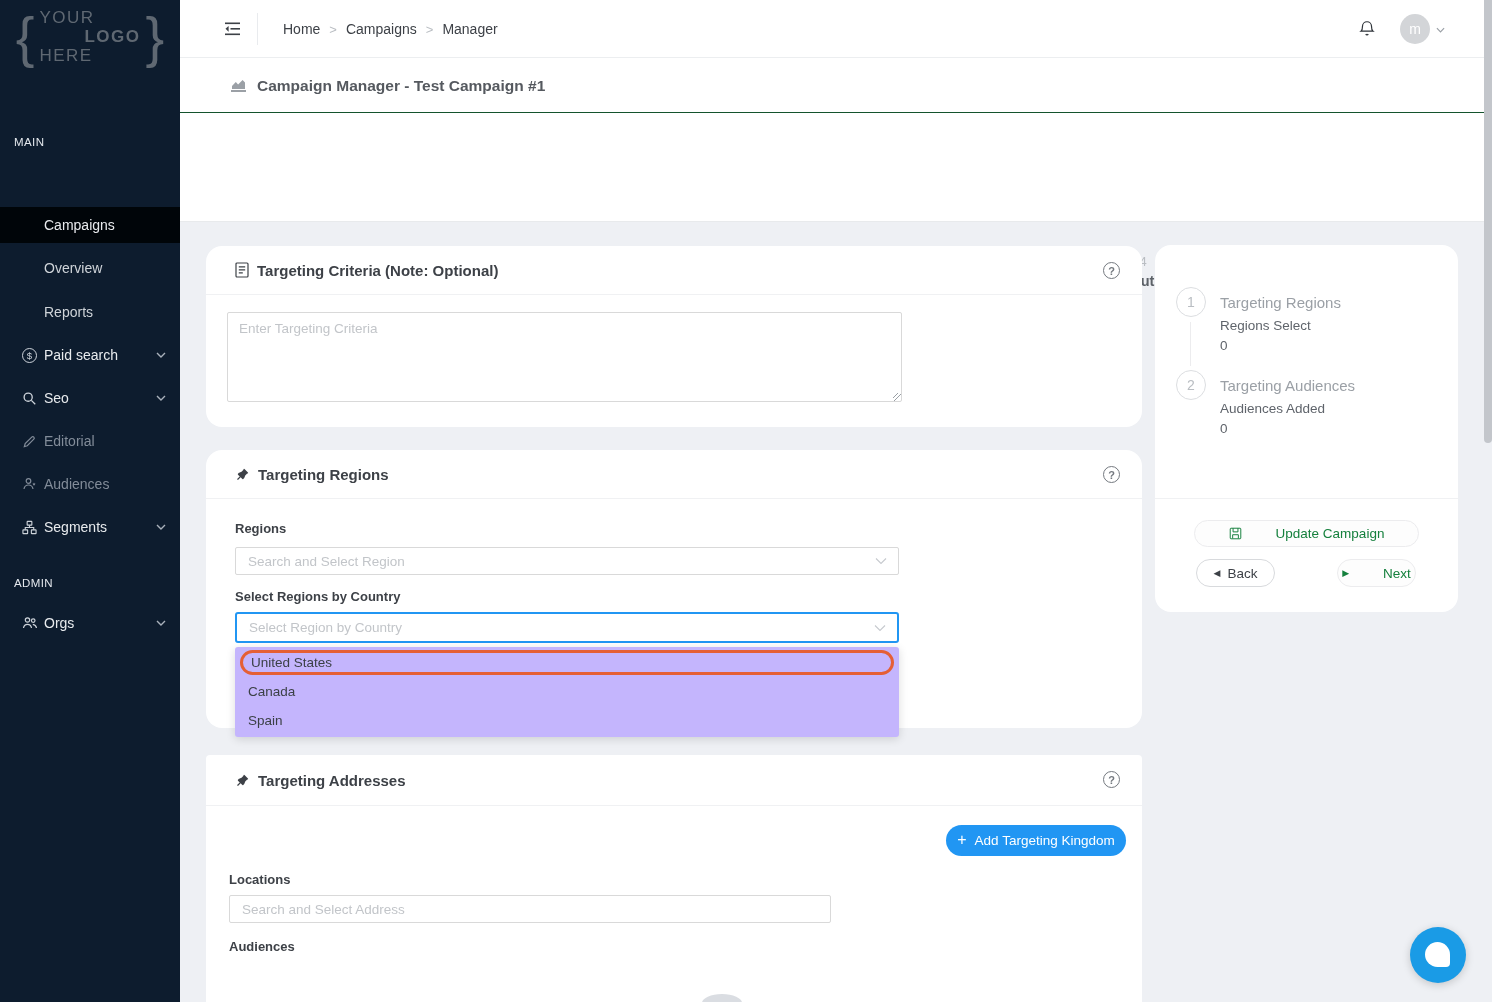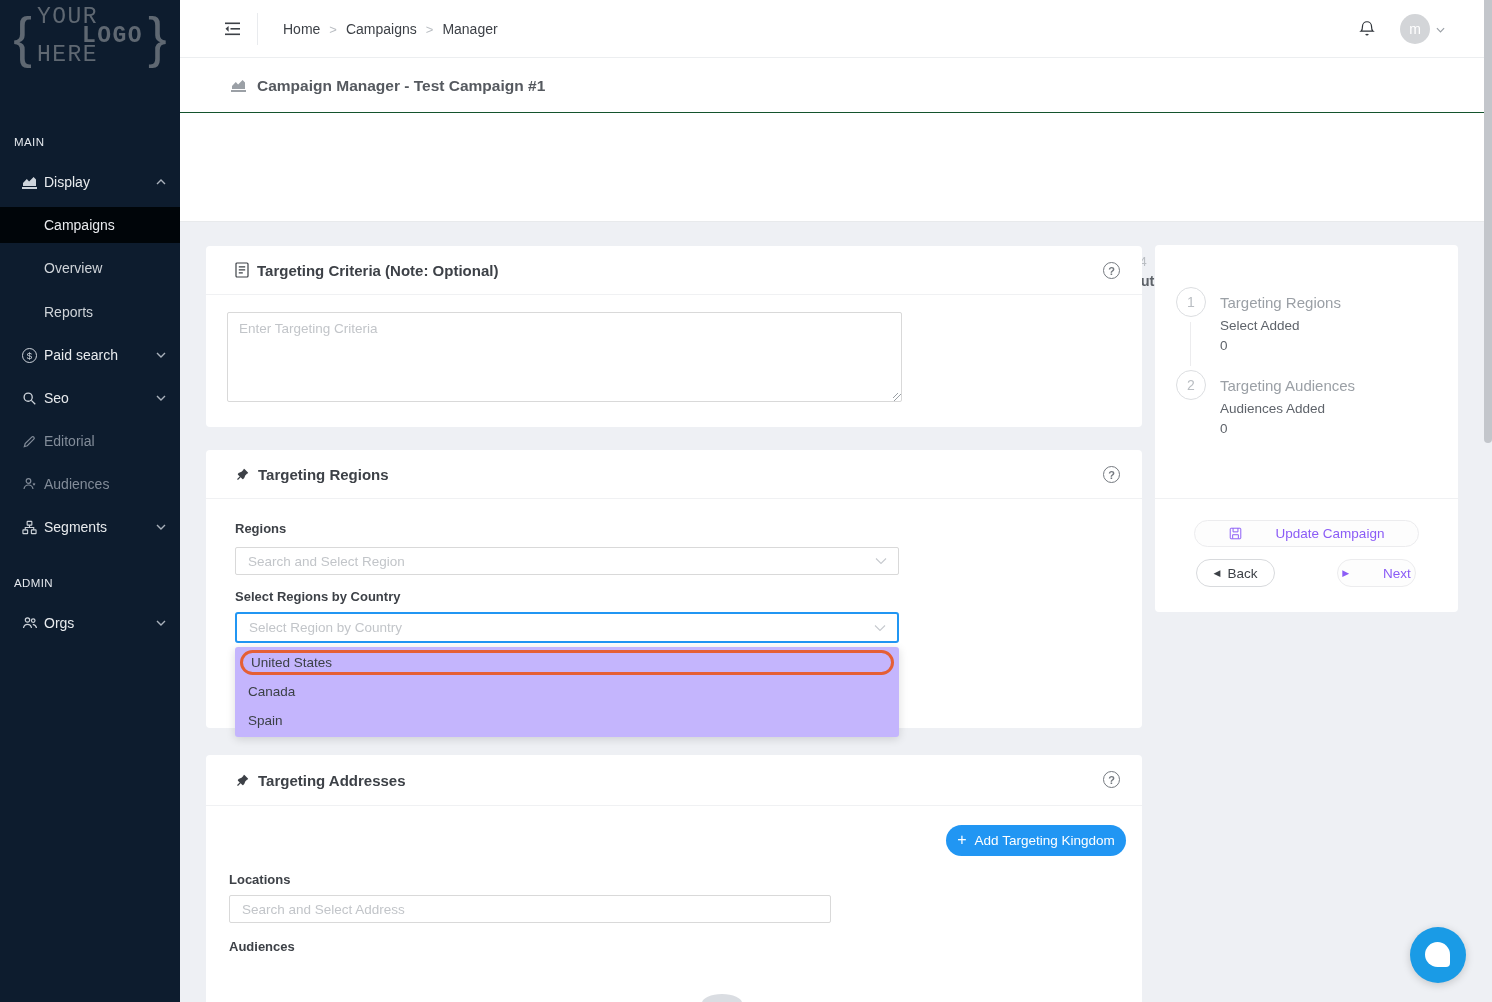--- a/index.html
+++ b/index.html
@@ -3,21 +3,21 @@
 <meta charset="utf-8">
 <style>
   * { box-sizing: border-box; }
   body { margin:0; background:#eef0f4; font-family:"Liberation Sans", sans-serif; }
   .app { position:relative; width:1492px; height:1002px; overflow:hidden; background:#eef0f4; }
 
   
   .sidebar { position:absolute; left:0; top:0; width:180px; height:1002px; background:#0d1c2e; }
   .logo { position:absolute; top:8px; left:0; width:180px; display:flex; justify-content:center; align-items:center; gap:5px; color:#5f6872; cursor:default; }
   .logo .brace { font-size:56px; font-weight:200; line-height:1; }
-  .logo .words { display:flex; flex-direction:column; font-size:23px; letter-spacing:1.5px; line-height:19px;font-family:Liberation Mono, monospace; }
+  .logo .words { display:flex; flex-direction:column; font-size:17px; letter-spacing:1.5px; line-height:19px; }
   .w-light { font-weight:300; }
   .w-bold  { font-weight:800;margin-left:45px; }
   .side-label { position:absolute; left:14px; font-size:11.5px; color:#e3e7ec; letter-spacing:.4px; }
   .side-item { position:absolute; left:0; width:180px; height:36px; display:flex; align-items:center; color:#e8ebee; font-size:14px; cursor:pointer; }
   .side-item .ic { position:absolute; left:22px; width:18px; display:flex; color:#cdd3da; }
   .side-item .lb { position:absolute; left:44px; }
   .side-item .ch { position:absolute; right:14px; display:flex; color:#a9b1bb; }
   .side-item.active { background:#000509; }
   .side-item.dim { color:#828c99; }
   .side-item.dim .ic { color:#76markdown8290; }
@@ -44,21 +44,21 @@
   .step { position:absolute; top:135px; display:flex; cursor:pointer; }
   .step .circ { width:52px; height:52px; border-radius:50%; background:#fff; border:1px solid #ebebeb; display:flex; align-items:center; justify-content:center; color:#3d4147; flex:0 0 auto; }
   .step.active .circ { background:#2196f3; border-color:#2196f3; color:#fff; }
   .step .txt { margin-left:13px; padding-top:6px; }
   .step .s1 { font-size:13px; color:#b9bdc2; }
   .step .s2 { font-size:14.5px; color:#5d6268; font-weight:700; margin-top:4px; }
   .step.completed .s2 { color:#959aa0; font-weight:400; }
   .step.active .s2 { color:#3b4046; }
 
   
-  .card { position:absolute; background:#fff; border-radius:4px; }
+  .card { position:absolute; background:#fff; border-radius:16px; }
   .card-h { position:relative; height:49px; border-bottom:1px solid #f0f1f3; display:flex; align-items:center; }
   .card-h .cic { margin-left:29px; color:#3d4147; display:flex; }
   .card-h .ct { margin-left:8px; font-size:15px; font-weight:700; color:#3d4147; }
   .help { position:absolute; right:22px; top:16px; width:17px; height:17px; border:1.2px solid #74797f; border-radius:50%; color:#74797f; font-size:11px; font-weight:700; display:flex; align-items:center; justify-content:center; cursor:pointer; }
   .fld-label { position:absolute; font-size:13px; font-weight:700; color:#3d4147; }
   .inputbox { position:absolute; border:1px solid #d9d9d9; border-radius:2px; background:#fff; }
   .inputbox input { border:none; outline:none; width:100%; height:100%; padding:0 12px; font-size:13.5px; font-family:inherit; color:#3d4147; background:transparent; }
   input::placeholder, textarea::placeholder { color:#c2c5c9; opacity:1; }
   .sel-ch { position:absolute; right:11px; top:50%; transform:translateY(-50%); display:flex; pointer-events:none; }
   .inputbox.focused { border:2px solid #2196f3; border-radius:3px; }
@@ -75,21 +75,21 @@
   .addbtn .plus { font-size:16px; margin-top:-2px; }
 
   
   .rstep-circ { position:absolute; width:30px; height:30px; border:1px solid #dcdee1; border-radius:50%; color:#b9bdc2; font-size:14px; display:flex; align-items:center; justify-content:center; }
   .rtitle { position:absolute; left:65px; font-size:15px; color:#9ba0a6; }
   .rcap { position:absolute; left:65px; font-size:13.5px; color:#5f646b; }
   .rcount { position:absolute; left:65px; font-size:13.5px; color:#5f646b; }
   .rconn { position:absolute; left:35px; width:1px; background:#ececee; }
   .rdivider { position:absolute; left:0; top:253px; width:100%; height:1px; background:#f0f1f3; }
   .pill { position:absolute; border-radius:14.5px; font-size:13.5px; display:flex; align-items:center; justify-content:center; gap:7px; background:#fff; cursor:pointer; }
-  .pill.disabled { border:1px solid #ececee; color:#8b5cf6; background:#fdfdfd; cursor:default;gap:34px; }
+  .pill.disabled { border:1px solid #ececee; color:#15803d; background:#fdfdfd; cursor:default;gap:34px; }
   .pill.back { border:1px solid #d8dadd; color:#3d4147; }
   .tri { font-size:9px; }
 
   
   .scroll-thumb { position:absolute; left:1484px; top:0; width:8px; height:443px; background:#c3c6cb; border-radius:0 0 4px 4px; cursor:pointer; }
   .chatfab { position:absolute; left:1410px; top:927px; width:56px; height:56px; border-radius:50%; background:#1a9be6; cursor:pointer; box-shadow:0 2px 8px rgba(0,0,0,.18); }
   .chatfab .bub { position:absolute; left:15px; top:15px; width:25px; height:25px; background:#fff; border-radius:50% 50% 4px 50%; }
   .half-ellipse { position:absolute; left:702px; top:994px; width:40px; height:18px; border-radius:50%; background:#dadde2; }
 </style>
 </head>
@@ -103,34 +103,20 @@
       <span class="words">
         <span class="w-light">YOUR</span>
         <span class="w-bold">LOGO</span>
         <span class="w-light">HERE</span>
       </span>
       <span class="brace">}</span>
     </div>
 
     <div class="side-label" style="top:136px">MAIN</div>
 
-    <div class="side-item" style="top:164px">
-      <span class="ic">
-        <svg width="15" height="13" viewBox="0 0 15 13" fill="currentColor">
-            <path d="M0 11h15v2H0z"></path>
-            <path d="M1 10V7L4.8 3l2.3 2.6L11.6 1l2.4 2.6V10z"></path>
-          </svg>
-      </span>
-      <span class="lb">Display</span>
-      <span class="ch" style="transform:rotate(180deg)">
-        <svg width="10" height="6" viewBox="0 0 10 6" fill="none" stroke="currentColor" stroke-width="1.4">
-            <path d="M1 1l4 4 4-4"></path>
-          </svg>
-      </span>
-    </div>
     <div class="side-item active" style="top:207px">
       <span class="lb">Campaigns</span>
     </div>
     <div class="side-item" style="top:294px;color:#cfd4d9">
       <span class="lb">Reports</span>
     </div>
     <div class="side-item" style="top:250px;color:#cfd4d9">
       <span class="lb">Overview</span>
     </div>
     <div class="side-item" style="top:337px">
@@ -385,21 +371,21 @@
     <span class="fld-label" style="left:23px;top:117px">Locations</span>
     <div class="inputbox" style="left:23px;top:140px;width:602px;height:28px">
       <input placeholder="Search and Select Address" style="">
     </div>
     <span class="fld-label" style="left:23px;top:184px">Audiences</span>
   </div>
 
   <div class="card" style="left:1155px;top:245px;width:303px;height:367px">
     <span class="rstep-circ" style="left:21px;top:42px">1</span>
     <span class="rtitle" style="top:49px">Targeting Regions</span>
-    <span class="rcap" style="top:73px">Select Added</span>
+    <span class="rcap" style="top:73px">Regions Select</span>
     <span class="rcount" style="top:93px">0</span>
     <span class="rconn" style="top:77px;height:44px"></span>
     <span class="rstep-circ" style="left:21px;top:125px">2</span>
     <span class="rtitle" style="top:132px">Targeting Audiences</span>
     <span class="rcap" style="top:156px">Audiences Added</span>
     <span class="rcount" style="top:176px">0</span>
 
     <span class="rdivider"></span>
 
     <div class="pill disabled" style="left:39px;top:275px;width:225px;height:27px">

